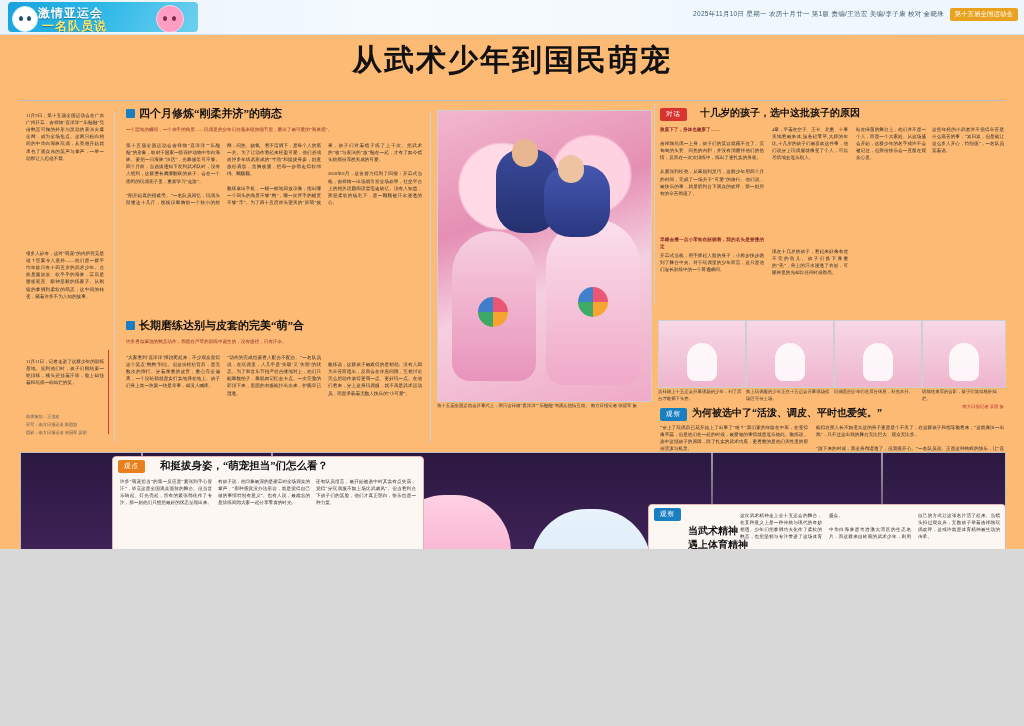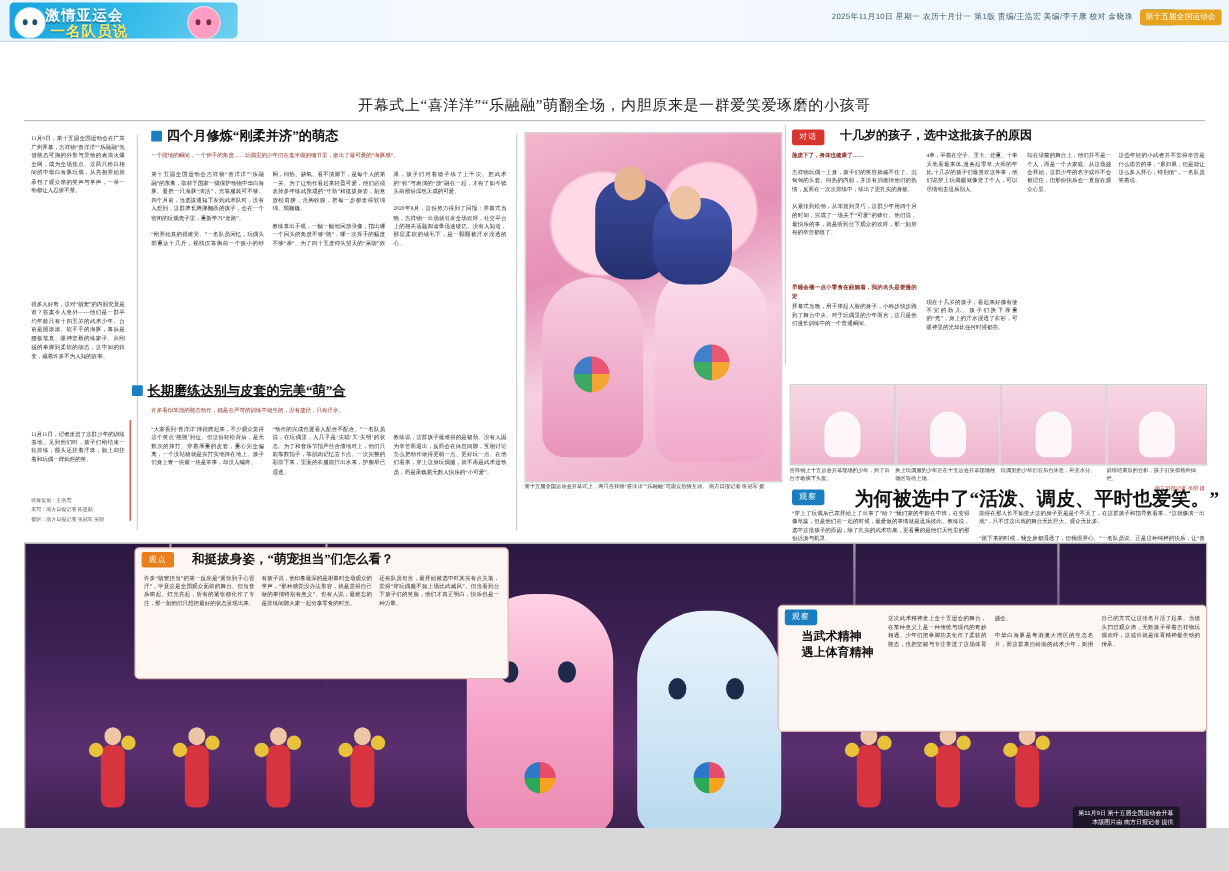--- a/index.html
+++ b/index.html
@@ -1,19 +1,19 @@
 <!DOCTYPE html>
 <html><head>
 <meta charset="utf-8">
 <style>
   html,body{margin:0;padding:0;background:#d8d8d8;}
   body{font-family:"Liberation Sans","DejaVu Sans",sans-serif;}
   .page{
-    position:relative;width:1024px;height:690px;overflow:hidden;
-    background:#ffffff;
+    position:relative;width:1024px;height:549px;overflow:hidden;
+    background:#fdba74;
   }
   
   .masthead{
     position:absolute;left:0;top:0;width:1024px;height:34px;
     background:linear-gradient(90deg,#e9f3fb 0%,#f5fbff 40%,#eef6fc 100%);
     border-bottom:1px solid #cfe0ea;
   }
   .logo-block{
     position:absolute;left:8px;top:2px;width:190px;height:30px;
     background:linear-gradient(120deg,#19a3dd 0%,#2bb7e8 45%,#6fd0ef 100%);
@@ -196,21 +196,21 @@
       <div class="mascot-a"></div>
       <div class="mascot-b"></div>
       <div class="logo-text1">激情亚运会</div>
       <div class="logo-text2">一名队员说</div>
     </div>
     <div class="masthead-meta">2025年11月10日 星期一 农历十月廿一 第1版 责编/王浩宏 美编/李子康 校对 金晓珠</div>
     <div class="masthead-tag">湾区版</div>
     <div class="masthead-tag2">第十五届全国运动会</div>
   </div>
 
-  <div class="subhead">开幕式上“喜洋洋”“乐融融”萌翻全场，内胆原来是一群爱笑爱琢磨的小孩哥</div>
+  <div class="headline">从武术少年到国民萌宠</div>
   <div class="rule"></div>
 
   <div class="colbody" style="left:26px;top:112px;width:78px;height:270px;">11月9日，第十五届全国运动会在广东广州开幕，吉祥物“喜洋洋”“乐融融”凭借憨态可掬的外形与灵动的表演火爆全网，成为全场焦点。这两只粉白相间的中华白海豚玩偶，从亮相开始就承包了观众席的笑声与掌声，一举一动都让人忍俊不禁。</div>
   <div class="colbody" style="left:26px;top:250px;width:78px;height:110px;">很多人好奇，这对“萌宠”的内胆究竟是谁？答案令人意外——他们是一群平均年龄只有十四五岁的武术少年。台前是圆滚滚、软乎乎的海豚，幕后是腰板笔直、眼神坚毅的练家子。从刚猛的拳脚到柔软的萌态，这中间的转变，藏着许多不为人知的故事。</div>
   <div class="colbody" style="left:26px;top:358px;width:78px;height:60px;">11月11日，记者走进了这群少年的训练基地。见到他们时，孩子们刚结束一轮排练，额头还挂着汗珠，脸上却挂着和玩偶一样灿烂的笑。</div>
   <div class="smallnote" style="left:26px;top:414px;width:78px;">统筹策划：王浩宏</div>
   <div class="smallnote" style="left:26px;top:422px;width:78px;">采写：南方日报记者 陈思勤</div>
   <div class="smallnote" style="left:26px;top:430px;width:78px;">摄影：南方日报记者 张冠军 吴明</div>
   <div class="redline" style="left:108px;top:350px;width:1px;height:84px;"></div>
   <div class="vline" style="left:114px;top:112px;height:330px;"></div>
@@ -220,21 +220,21 @@
   </div>
   <div class="colbody" style="left:126px;top:126px;width:296px;color:#8a2b25;">一个蹬地的瞬间，一个伸手的角度……玩偶里的少年们在毫米级的细节里，磨出了最可爱的“海豚感”。</div>
   <div class="colbody" style="left:126px;top:142px;width:296px;height:170px;column-count:3;white-space:pre-line;">第十五届全国运动会吉祥物“喜洋洋”“乐融融”的形象，取材于国家一级保护动物中华白海豚。要把一只海豚“演活”，光靠服装可不够。四个月前，当选拔通知下发到武术队时，没有人想到，这群擅长腾挪翻跃的孩子，会在一个密闭的玩偶壳子里，重新学习“走路”。
 
 “刚开始真的很难受。”一名队员回忆，玩偶头部重达十几斤，视线仅靠胸前一个狭小的纱网，闷热、缺氧、看不清脚下，是每个人的第一关。为了让动作看起来轻盈可爱，他们必须改掉多年练武形成的“寸劲”和挺拔身姿，刻意放松肩膀，含胸收腹，把每一步都走得软绵绵、颤巍巍。
 
 教练拿出手机，一帧一帧地回放录像，指出哪一个回头的角度不够“憨”，哪一次挥手的幅度不够“亲”。为了四十五度仰头望天的“呆萌”效果，孩子们对着镜子练了上千次。把武术的“收”与表演的“放”融在一起，才有了如今镜头前那份浑然天成的可爱。
 
 2020年8月，这份努力得到了回报：开幕式当晚，吉祥物一出场就引发全场欢呼，社交平台上的相关话题阅读量迅速破亿。没有人知道，那层柔软的绒毛下，是一颗颗被汗水浸透的心。</div>
 
-  <div class="sec-title" style="left:110px;top:318px;text-decoration:underline;">
+  <div class="sec-title" style="left:126px;top:318px;">
     <span class="sq"></span><span>长期磨练达别与皮套的完美“萌”合</span>
   </div>
   <div class="colbody" style="left:126px;top:338px;width:296px;color:#8a2b25;">许多看似笨拙的憨态动作，都是在严苛的训练中诞生的，没有捷径，只有汗水。</div>
   <div class="colbody" style="left:126px;top:354px;width:296px;height:88px;column-count:3;white-space:pre-line;">“大家看到‘喜洋洋’摔跤爬起来，不少观众觉得这个笑点‘憨憨’到位。但这份轻松背后，是无数次的摔打。穿着厚重的皮套，重心完全偏离，一个没站稳就是实打实地摔在地上。孩子们身上青一块紫一块是常事，却没人喊疼。
 
 “动作的完成也要看人配合不配合。”一名队员说，在玩偶里，人几乎是‘失聪’又‘失明’的状态。为了和音乐节拍严丝合缝地对上，他们只能靠数拍子，靠肌肉记忆去卡点。一次完整的彩排下来，里面的衣服能拧出水来，护腕早已湿透。
 
 教练说，这群孩子最难得的是韧劲。没有人因为辛苦而退出，反而会在休息间隙，互相讨论怎么把动作做得更萌一点、更好玩一点。在他们看来，穿上这身玩偶服，就不再是武术运动员，而是承载着无数人快乐的“小可爱”。</div>
 
   <div class="vline" style="left:430px;top:112px;height:330px;"></div>
@@ -281,21 +281,21 @@
       <div class="dot"></div>
     </div>
 
   <div class="caption" style="left:658px;top:389px;width:84px;">吉祥物上十五运会开幕现场的少年，到了后台才敢摘下头套。</div>
   <div class="caption" style="left:746px;top:389px;width:84px;">换上玩偶服的少年正在十五运会开幕现场候场区等待上场。</div>
   <div class="caption" style="left:834px;top:389px;width:84px;">玩偶里的少年们在后台休息，补充水分。</div>
   <div class="caption" style="left:922px;top:389px;width:80px;">训练结束后的合影，孩子们笑得格外灿烂。</div>
   <div class="caption credit" style="left:902px;top:404px;width:102px;text-align:right;">南方日报记者 吴明 摄</div>
 
   <div class="tagbox blue" style="left:660px;top:408px;">观察</div>
-  <div class="sec-title" style="left:712px;top:406px;font-size:16px;">为何被选中了“活泼、调皮、平时也爱笑。”</div>
+  <div class="sec-title" style="left:692px;top:406px;font-size:10px;">为何被选中了“活泼、调皮、平时也爱笑。”</div>
   <div class="colbody" style="left:660px;top:424px;width:148px;height:20px;white-space:pre-line;">“穿上了玩偶后已花开始上了出事了”哈？“我们家的年龄在中班，在变得像草蕊，但是他们在一起的时候，最爱做的事情就是逗乐彼此。教练说，选中这批孩子的原因，除了扎实的武术功底，更看重的是他们天性里的那份活泼与机灵。
 
 当跑时天要消费点已为何被选中的原因，活泼像是更孩子，这真了小孩子给人的第一印象就是“阳光”。对于在互联网中“小小可爱”，学生们也乐在其中，在他们眼里，玩偶服不是负担，而是一个能让自己释放天性的舞台。</div>
   <div class="colbody" style="left:816px;top:424px;width:188px;height:20px;white-space:pre-line;">能得在那人长不如变大这的身子更是是个不天了，在这群孩子和指导教看来，“这就像演一出戏”，只不过这出戏的舞台无比巨大、观众无比多。
 
 “跳下来的时候，我全身都湿透了，但我很开心。”一名队员说。正是这种纯粹的快乐，让“喜洋洋”和“乐融融”的每一个动作都透着真诚，也让全国观众记住了这两只萌宠。</div>
 
   <div class="photo p-bottom">
     <div class="stagelight" style="left:120px;"></div>
     <div class="stagelight" style="left:250px;"></div>
@@ -364,19 +364,19 @@
 
   <div class="panel" style="left:112px;top:456px;width:310px;height:108px;"></div>
   <div class="tagbox orange" style="left:118px;top:460px;">观点</div>
   <div class="sec-title" style="left:160px;top:459px;font-size:10.5px;">和挺拔身姿，“萌宠担当”们怎么看？</div>
   <div class="colbody" style="left:120px;top:478px;width:92px;height:80px;">许多“萌宠担当”的第一反应是“紧张到手心冒汗”，毕竟这是全国观众面前的舞台。但当音乐响起、灯光亮起，所有的紧张都化作了专注，那一刻他们只想把最好的状态呈现出来。</div>
   <div class="colbody" style="left:218px;top:478px;width:92px;height:80px;">有孩子说，他印象最深的是谢幕时全场观众的掌声，“那种感觉没办法形容，就是觉得自己做的事情特别有意义”。也有人说，最难忘的是排练间隙大家一起分享零食的时光。</div>
   <div class="colbody" style="left:316px;top:478px;width:100px;height:80px;">还有队员坦言，最开始被选中时其实有点失落，觉得“穿玩偶服不如上场比武威风”。但当看到台下孩子们的笑脸，他们才真正明白，快乐也是一种力量。</div>
 
   <div class="panel" style="left:648px;top:504px;width:356px;height:104px;"></div>
   <div class="tagbox blue" style="left:654px;top:508px;">观察</div>
-  <div class="sec-title" style="left:668px;top:524px;font-size:10px;white-space:pre-line;line-height:1.35;">当武术精神
+  <div class="sec-title" style="left:688px;top:524px;font-size:10px;white-space:pre-line;line-height:1.35;">当武术精神
 遇上体育精神</div>
   <div class="colbody" style="left:740px;top:512px;width:260px;height:92px;column-count:3;white-space:pre-line;">这次武术精神走上全十五运会的舞台，在某种意义上是一种传统与现代的奇妙相遇。少年们把拳脚功夫化作了柔软的憨态，也把坚韧与专注带进了这场体育盛会。
 
 中华白海豚是粤港澳大湾区的生态名片，而这群来自岭南的武术少年，则用自己的方式让这张名片活了起来。当镜头扫过观众席，无数孩子举着吉祥物玩偶欢呼，这或许就是体育精神最生动的传承。</div>
 
 </div>
 
 </body></html>

